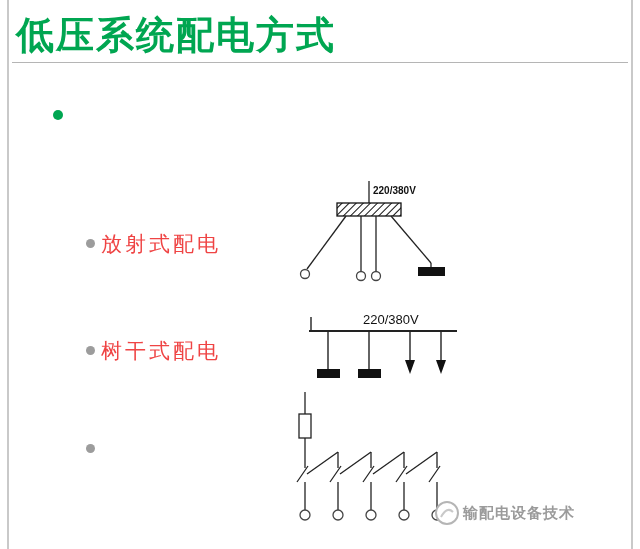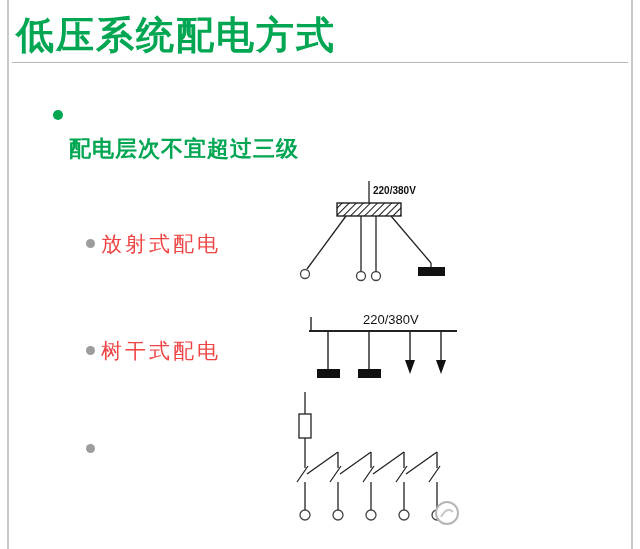--- a/index.html
+++ b/index.html
@@ -36,21 +36,20 @@
 
 <div class="slide">
 
   <div class="edge left"></div>
   <div class="edge right"></div>
 
   <div class="title">低压系统配电方式</div>
   <div class="title-rule"></div>
 
   <div class="kp-dot"></div>
-  <div class="kp-line l2">配电层次不宜超过三级</div>
 
   <div class="item-dot dot1"></div>
   <div class="item-label lab1">放射式配电</div>
 
   <div class="item-dot dot2"></div>
   <div class="item-label lab2">树干式配电</div>
 
   <div class="item-dot dot3"></div>
 
   <svg class="diagrams" width="640" height="549" viewBox="0 0 640 549">
@@ -123,14 +122,15 @@
       <line x1="437" y1="482" x2="437" y2="510"></line>
       <circle cx="437" cy="515" r="5" fill="#ffffff" stroke="#444444"></circle>
     </g>
 
     <g>
       <circle cx="447" cy="513" r="11" fill="#ffffff" stroke="#b5b5b5" stroke-width="2"></circle>
       <path d="M441,517 q6,-11 12,-5" stroke="#c9c9c9" stroke-width="2" fill="none"></path>
     </g>
   </svg>
 
+  <div class="footer-brand">输配电设备技术</div>
 
 </div>
 
 </body></html>

